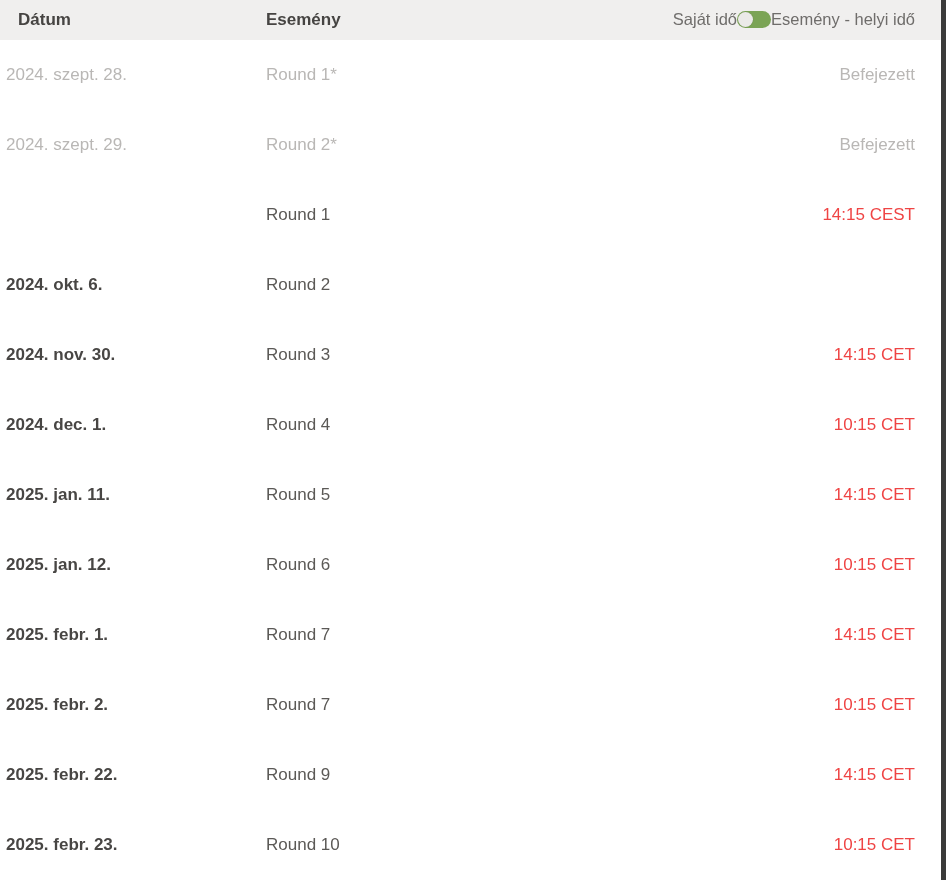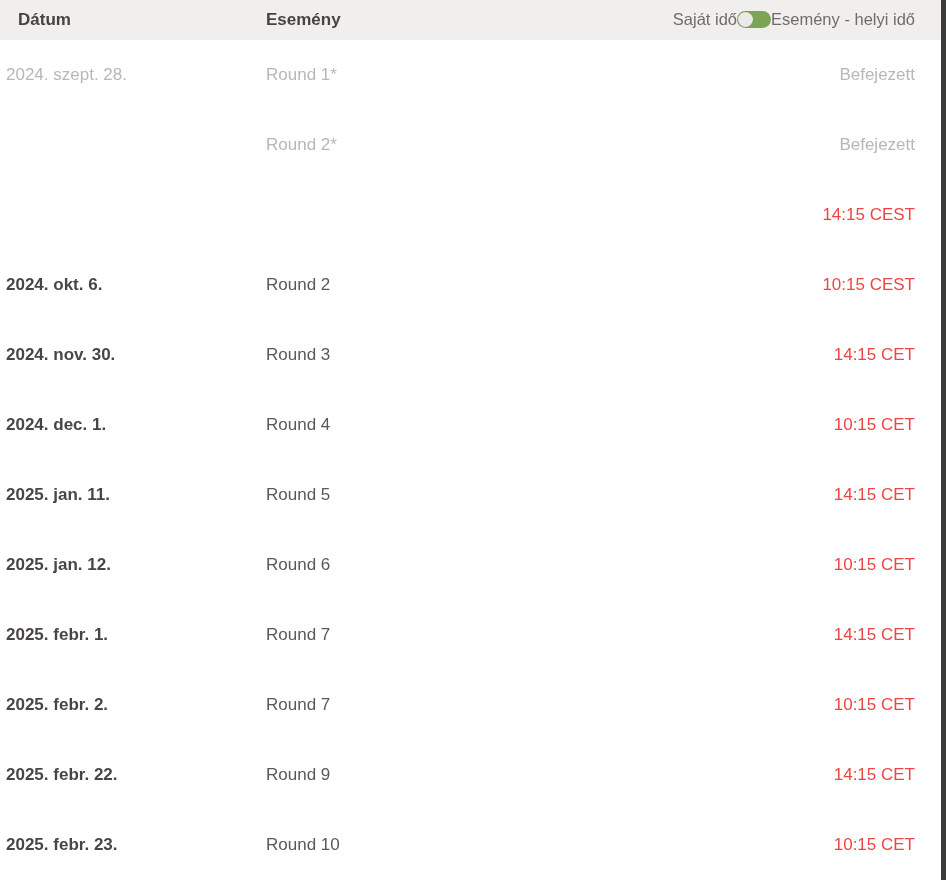--- a/index.html
+++ b/index.html
@@ -144,30 +144,31 @@
     </div>
   </div>
 
   <div class="rows-area">
       <div class="schedule-row completed">
         <div class="cell cell-date">2024. szept. 28.</div>
         <div class="cell cell-event">Round 1*</div>
         <div class="cell cell-time">Befejezett</div>
       </div>
       <div class="schedule-row completed">
+        <div class="cell cell-date">2024. szept. 29.</div>
         <div class="cell cell-event">Round 2*</div>
         <div class="cell cell-time">Befejezett</div>
       </div>
       <div class="schedule-row">
+        <div class="cell cell-event">Round 1</div>
         <div class="cell cell-time">14:15 CEST</div>
       </div>
       <div class="schedule-row">
         <div class="cell cell-date">2024. okt. 6.</div>
         <div class="cell cell-event">Round 2</div>
-        <div class="cell cell-time">10:15 CEST</div>
       </div>
       <div class="schedule-row">
         <div class="cell cell-date">2024. nov. 30.</div>
         <div class="cell cell-event">Round 3</div>
         <div class="cell cell-time">14:15 CET</div>
       </div>
       <div class="schedule-row">
         <div class="cell cell-date">2024. dec. 1.</div>
         <div class="cell cell-event">Round 4</div>
         <div class="cell cell-time">10:15 CET</div>

